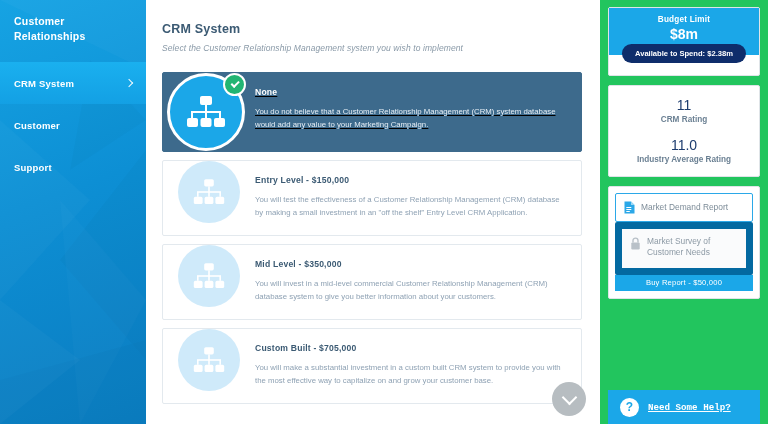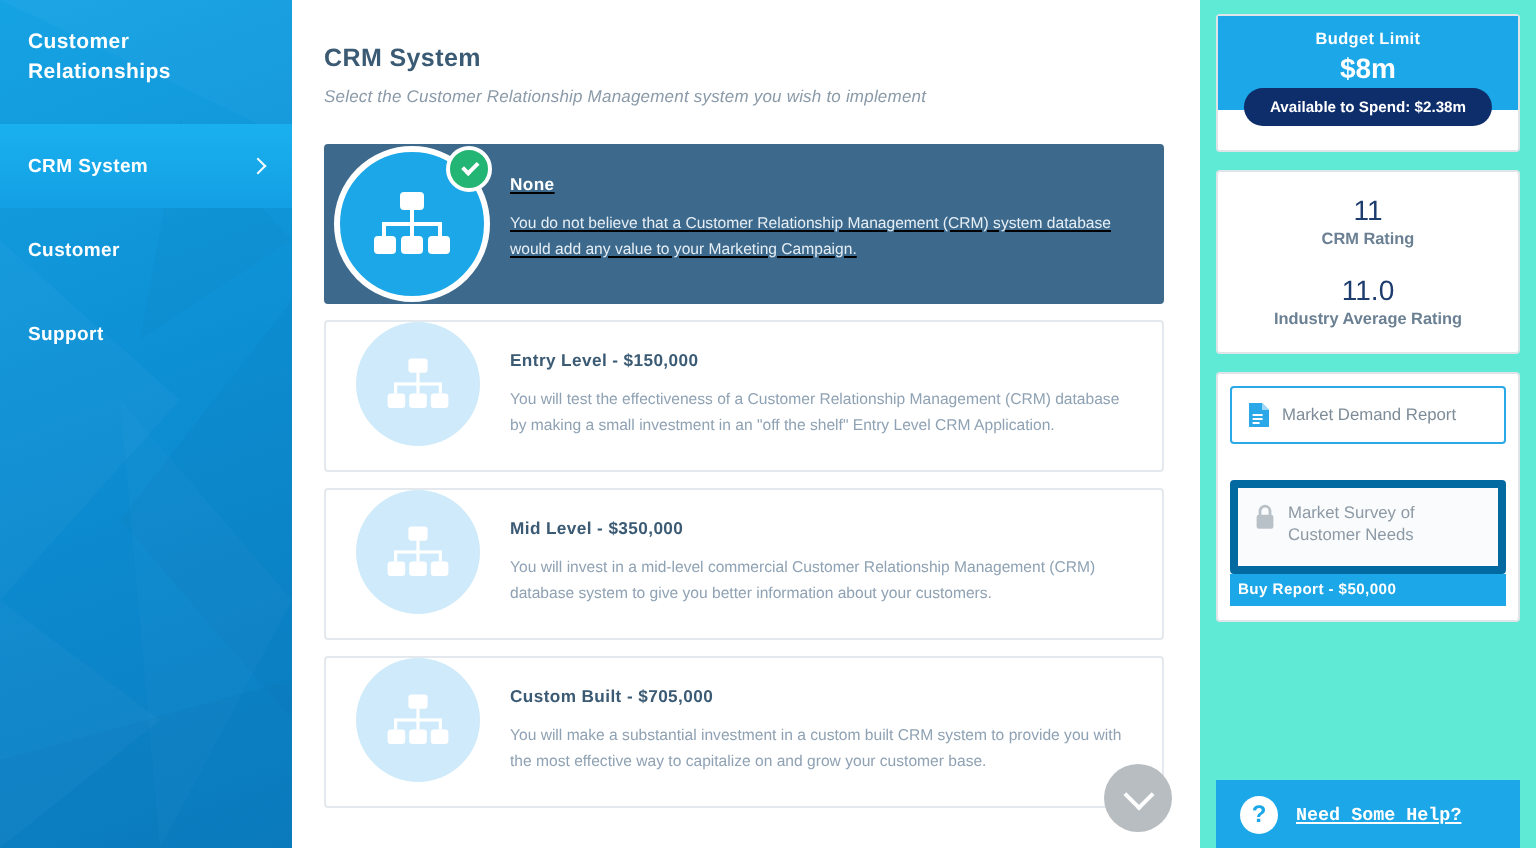--- a/index.html
+++ b/index.html
@@ -137,21 +137,21 @@
   .scroll-down span::before {
     content: ""; position: absolute; left: 0; top: 0;
     width: 9px; height: 9px;
     border-right: 2.4px solid #fff; border-bottom: 2.4px solid #fff;
     transform: rotate(45deg);
   }
 
   
   .rail {
     flex: 0 0 168px; width: 168px; height: 424px;
-    background: #5eead4;
+    background: #22c55e;
     padding: 7px 8px 0 8px;
     position: relative;
   }
   .card {
     background: #ffffff;
     border: 1px solid #dfe4e8;
     border-radius: 2px;
     margin-bottom: 9px;
   }
   .budget-card { position: relative; padding-bottom: 20px; overflow: visible; }
@@ -178,34 +178,34 @@
   .reports-card { padding: 6px 6px 7px 6px; }
   .report-btn {
     display: flex; align-items: center; gap: 6px;
     background: #ffffff;
     border: 1.5px solid #2ba8e8;
     border-radius: 2px;
     padding: 7px 8px;
     cursor: pointer;
   }
   .report-btn.locked {
-    border: 4px solid #0369a1;
+    border: 7px solid #0369a1;
     background: #fafbfc;
     align-items: flex-start;
-    margin-top: 18px;
+    margin-top: 0;
     padding-bottom: 9px;
   }
   .report-text { color: #8d9aa5; font-size: 8.4px; line-height: 1.35; }
   .report-btn:not(.locked) .report-text { color: #7d8c98; }
   .doc-icon { flex: 0 0 11px; }
   .lock-icon { flex: 0 0 11px; margin-top: 1px; }
   .buy-bar {
     background: #1ba7e8; color: #ffffff;
-    text-align: left;
-    font-size: 7.6px; font-weight: bold;
+    text-align: center;
+    font-size: 7.6px; font-weight: normal;
     padding: 3.5px 4px;
     letter-spacing: .2px;
     cursor: pointer;
   }
 
   .help-bar {
     position: absolute; left: 8px; right: 8px; bottom: 0;
     height: 34px;
     background: #1ba7e8;
     display: flex; align-items: center; gap: 9px;

